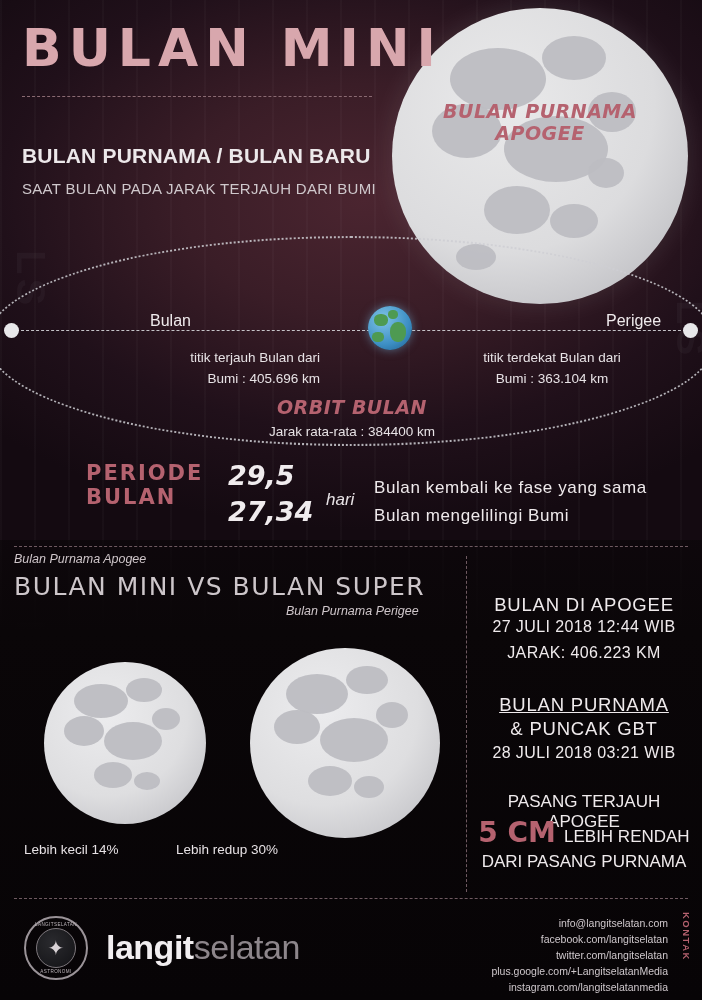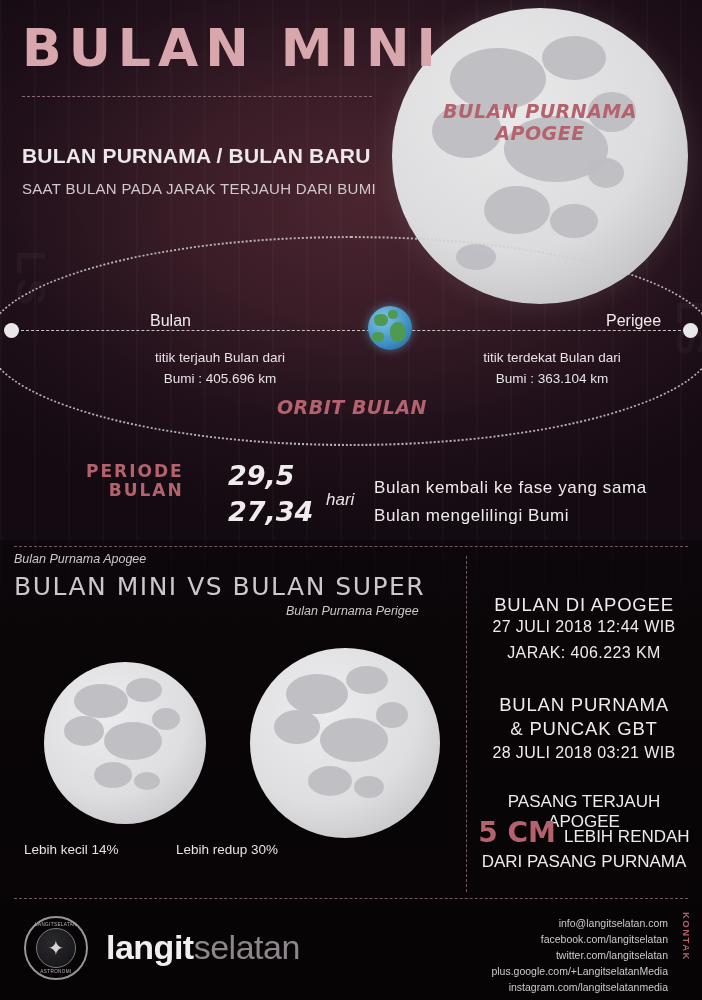--- a/index.html
+++ b/index.html
@@ -89,42 +89,42 @@
     border-radius: 50%;
     background: radial-gradient(circle at 35% 30%, #7fc3e8 0%, #3d8fc4 60%, #1d5d8c 100%);
     overflow: hidden;
     box-shadow: 0 0 10px rgba(120,190,230,.5);
   }
   .land { position: absolute; background: #4e9a52; border-radius: 45%; }
 
   .lbl-apogee { position: absolute; left: 150px; top: 312px; font-size: 16px; color: #efeaec; }
   .lbl-perigee { position: absolute; left: 606px; top: 312px; font-size: 16px; color: #efeaec; }
   .txt-apogee {
-    position: absolute; left: 120px; top: 348px; width: 200px; text-align: center;
+    position: absolute; left: 120px; top: 348px; width: 200px; text-align: right;
     font-size: 13.5px; color: #e7e2e5; line-height: 1.55;
   }
   .txt-perigee {
     position: absolute; left: 452px; top: 348px; width: 200px; text-align: center;
     font-size: 13.5px; color: #e7e2e5; line-height: 1.55;
   }
   .orbit-title {
     position: absolute; left: 252px; top: 396px; width: 200px; text-align: center;
     font-size: 19px; font-weight: bold; font-style: italic; color: #b5626f;
     font-family: "DejaVu Sans", sans-serif; letter-spacing: .5px;
   }
   .orbit-sub {
     position: absolute; left: 232px; top: 424px; width: 240px; text-align: center;
     font-size: 13.5px; color: #e7e2e5;
   }
 
   
   .per-label {
     position: absolute; left: 86px; top: 462px;
-    font-size: 17px; font-weight: bold; color: #b5626f; line-height: 1.12;
-    letter-spacing: 2px; font-family: "DejaVu Sans", sans-serif; text-align: right;
+    font-size: 21px; font-weight: bold; color: #b5626f; line-height: 1.12;
+    letter-spacing: 2px; font-family: "DejaVu Sans", sans-serif;
   }
   .per-n1 {
     position: absolute; left: 228px; top: 460px;
     font-size: 27px; font-weight: bold; font-style: italic; color: #f0ecee;
     font-family: "DejaVu Sans", sans-serif;
   }
   .per-n2 {
     position: absolute; left: 228px; top: 496px;
     font-size: 27px; font-weight: bold; font-style: italic; color: #f0ecee;
     font-family: "DejaVu Sans", sans-serif;
@@ -165,21 +165,21 @@
   .cap-a { position: absolute; left: 24px; top: 842px; font-size: 13.5px; color: #e6e1e4; }
   .cap-b { position: absolute; left: 176px; top: 842px; font-size: 13.5px; color: #e6e1e4; }
 
   
   .ri { position: absolute; left: 476px; width: 216px; text-align: center; color: #efeaec; }
   .ri-h { font-size: 18.5px; letter-spacing: .8px; }
   .ri-t { font-size: 16px; letter-spacing: .4px; }
   #ri1 { top: 594px; }
   #ri2 { top: 618px; }
   #ri3 { top: 644px; text-align: center; }
-  #ri4 { top: 694px; }
+  #ri4 { top: 694px; text-decoration: underline; }
   #ri5 { top: 718px; }
   #ri6 { top: 744px; }
   #ri7 { top: 792px; font-size: 17px; }
   #ri9 { top: 852px; font-size: 17px; }
   .ri-row {
     position: absolute; left: 476px; width: 216px; top: 816px;
     display: flex; align-items: baseline; justify-content: center; gap: 8px;
   }
   .ri-big { font-size: 28px; font-weight: bold; color: #b5626f; font-family: "DejaVu Sans", sans-serif; }
   .ri-small { font-size: 17px; color: #efeaec; margin-top: 8px; }
@@ -273,20 +273,21 @@
   <div class="lbl-perigee">Perigee</div>
   <div class="txt-apogee">
     <div>titik terjauh Bulan dari</div>
     <div>Bumi : 405.696 km</div>
   </div>
   <div class="txt-perigee">
     <div>titik terdekat Bulan dari</div>
     <div>Bumi : 363.104 km</div>
   </div>
   <div class="orbit-title">ORBIT BULAN</div>
+  <div class="orbit-sub">Jarak rata-rata : 384400 km</div>
 
   <div class="per-label">
     <div>PERIODE</div>
     <div>BULAN</div>
   </div>
   <div class="per-n1">29,5</div>
   <div class="per-n2">27,34</div>
   <div class="per-unit">hari</div>
   <div class="per-t1">Bulan kembali ke fase yang sama</div>
   <div class="per-t2">Bulan mengelilingi Bumi</div>

